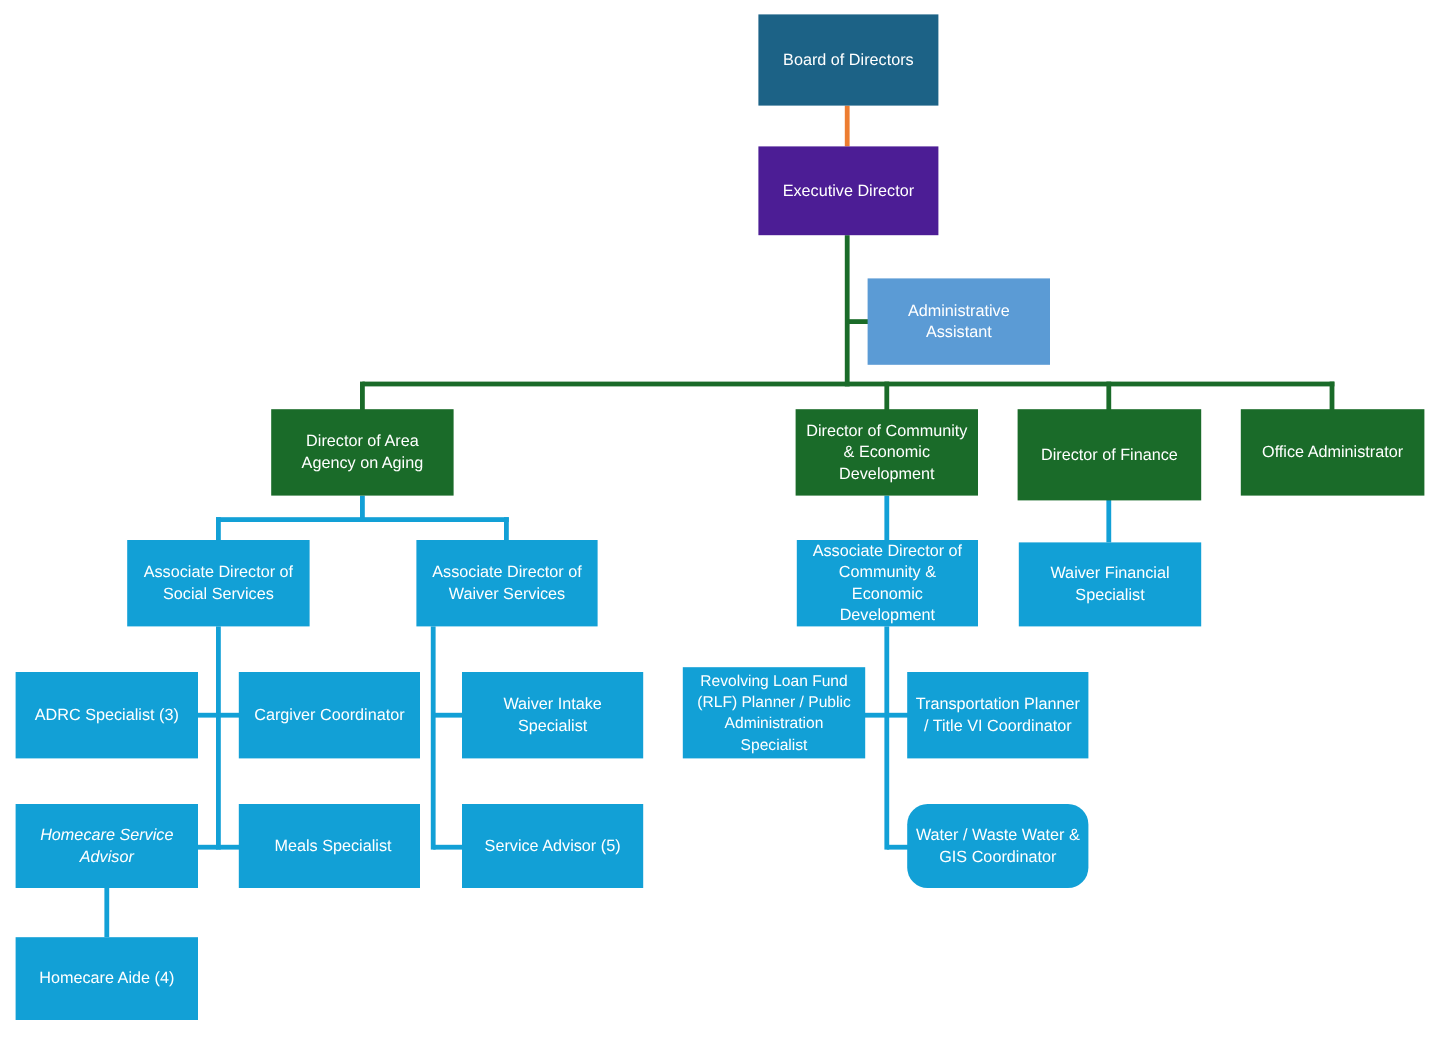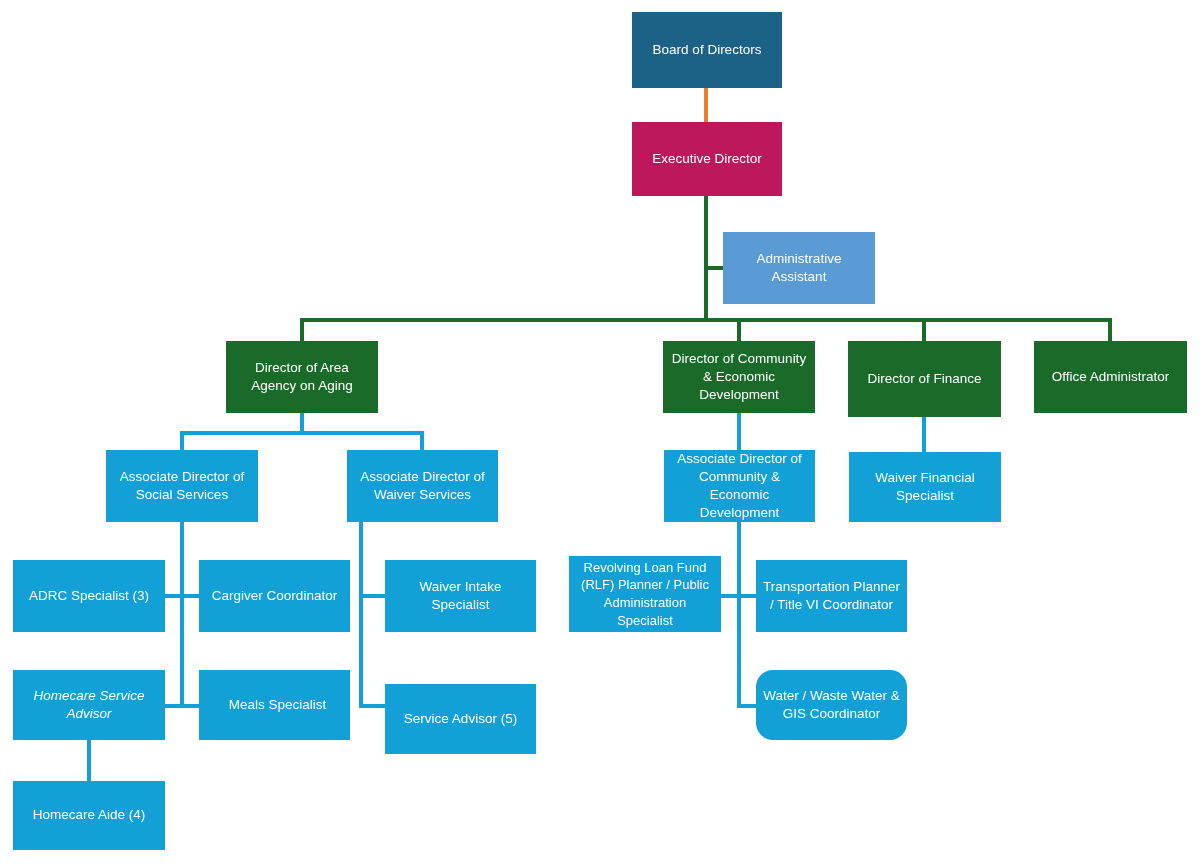--- a/index.html
+++ b/index.html
@@ -23,21 +23,21 @@
     align-items: center;
     justify-content: center;
     text-align: center;
     color: #ffffff;
     font-size: 13.5px;
     line-height: 1.35;
     padding: 2px 6px;
     z-index: 5;
   }
   .node.t-board      { background: #1c6286; }
-  .node.t-exec       { background: #be185d; }
+  .node.t-exec       { background: #4c1d95; }
   .node.t-admin      { background: #5b9bd5; }
   .node.t-green      { background: #1a6b29; }
   .node.t-blue       { background: #12a0d6; }
 
   .conn {
     position: absolute;
     z-index: 1;
   }
   .c-orange { background: #ed7d31; }
   .c-green  { background: #1a6b29; }
@@ -152,21 +152,21 @@
   </div>
 
   <div class="node t-blue" style="left:13px; top:670px; width:152px; height:70px;font-style:italic;">
     <span>Homecare Service Advisor</span>
   </div>
 
   <div class="node t-blue" style="left:199px; top:670px; width:151px; height:70px;padding-left:12px;">
     <span>Meals Specialist</span>
   </div>
 
-  <div class="node t-blue" style="left:385px; top:670px; width:151px; height:70px;margin-top:14px;">
+  <div class="node t-blue" style="left:385px; top:670px; width:151px; height:70px;">
     <span>Service Advisor (5)</span>
   </div>
 
   <div class="node t-blue" style="left:756px; top:670px; width:151px; height:70px;border-radius:17px;">
     <span>Water / Waste Water &amp; GIS Coordinator</span>
   </div>
 
   <div class="node t-blue" style="left:13px; top:781px; width:152px; height:69px;">
     <span>Homecare Aide (4)</span>
   </div>

